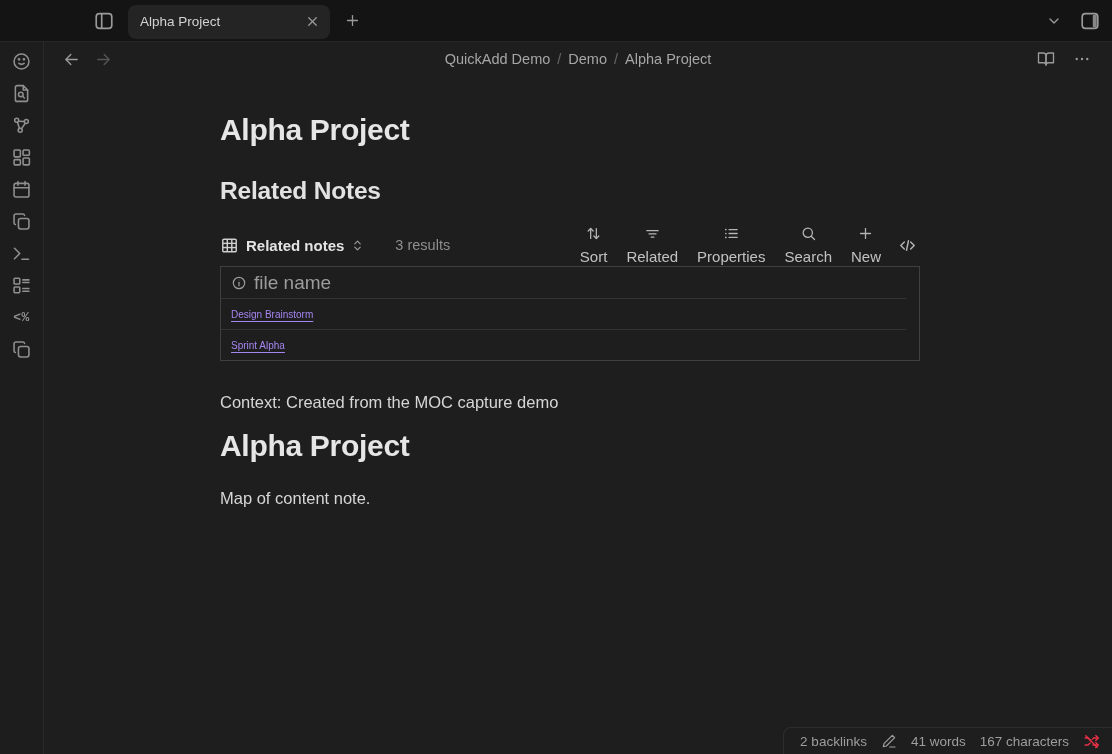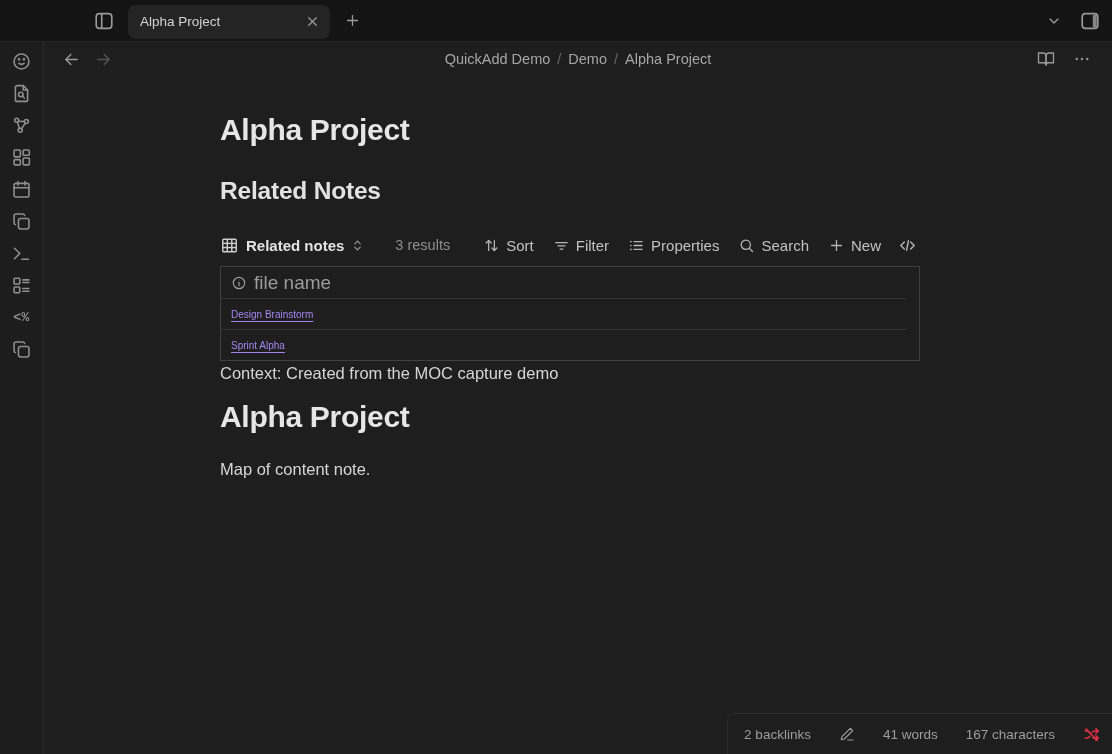--- a/index.html
+++ b/index.html
@@ -42,41 +42,41 @@
   h2 { font-size:24.5px; font-weight:700; color:#e2e2e2; letter-spacing:-0.2px; line-height:30px; margin-top:28px; }
   p { font-size:16.5px; color:#d6d6d6; line-height:24px; }
 
   
   .bases-toolbar { margin-top:27px; height:24px; display:flex; align-items:center; color:#c6c6c6; }
   .view-switcher { display:flex; align-items:center; gap:7px; cursor:pointer; }
   .view-switcher .vname { font-size:15px; font-weight:700; color:#e4e4e4; }
   .results-count { margin-left:31px; font-size:14.5px; color:#8f8f8f; }
   .bt-spacer { flex:1; }
   .bt-btn { display:flex; align-items:center; gap:6px; background:none; border:none; color:#c2c2c2;
-    font-size:15px; font-family:inherit; cursor:pointer; margin-left:19px; padding:0; }
+    font-size:15px; font-family:inherit; cursor:pointer; margin-left:19px; padding:0;flex-direction:column; }
   .bt-btn svg { color:#b5b5b5; }
   .bt-code { margin-left:17px; margin-right:3px; }
 
   
   .bases-table { margin-top:9px; border:1px solid #404040; width:700px; }
   .bt-header { height:31px; display:flex; align-items:center; padding:0 10px; color:#9c9c9c; font-size:19px; gap:7px; }
   .bt-row { height:30px; display:flex; align-items:center; padding:0 10px; position:relative; }
   .bt-row::before, .bt-header::before { content:""; position:absolute; left:0; top:0; height:1px; }
   .bt-row { border-top:none; }
   .sep { height:1px; background:#343434; width:685px; }
   .bt-row a { color:#a585f0; font-size:10px; text-decoration:underline; text-underline-offset:3px; }
 
-  .context-line { }
+  .context-line { margin-top:29px; }
   .h1-b { margin-top:14px; }
   .body-line { margin-top:22px; }
 
   
-  .statusbar { position:absolute; right:0; bottom:0; height:41px; background:#1e1e1e;
+  .statusbar { position:absolute; right:0; bottom:0; height:27px; background:#1e1e1e;
     border:1px solid #2d2d2d; border-right:none; border-bottom:none; border-top-left-radius:8px;
-    display:flex; align-items:center; gap:28px; padding:0 12px 0 16px; color:#9e9e9e; font-size:13.5px; }
+    display:flex; align-items:center; gap:14px; padding:0 12px 0 16px; color:#9e9e9e; font-size:13.5px; }
   .sb-item { display:flex; align-items:center; gap:6px; white-space:nowrap; }
   .sb-red { color:#e93147; display:flex; align-items:center; }
 
   svg { display:block; }
 </style>
 </head>
 <body>
 
 <div class="app">
 
@@ -290,21 +290,21 @@
             <span>Sort</span>
           </button>
           <button class="bt-btn">
             <span>
               <svg width="17" height="17" viewBox="0 0 24 24" fill="none" stroke="currentColor" stroke-width="1.8" stroke-linecap="round">
                 <line x1="4" y1="8" x2="20" y2="8"></line>
                   <line x1="7" y1="12.5" x2="17" y2="12.5"></line>
                   <line x1="10" y1="17" x2="14" y2="17"></line>
               </svg>
             </span>
-            <span>Filter</span>
+            <span>Related</span>
           </button>
           <button class="bt-btn">
             <span>
               <svg width="17" height="17" viewBox="0 0 24 24" fill="none" stroke="currentColor" stroke-width="1.8" stroke-linecap="round">
                 <line x1="4" y1="6.5" x2="4.01" y2="6.5" stroke-width="2.4"></line>
                   <line x1="4" y1="12" x2="4.01" y2="12" stroke-width="2.4"></line>
                   <line x1="4" y1="17.5" x2="4.01" y2="17.5" stroke-width="2.4"></line>
                 <line x1="8.5" y1="6.5" x2="20" y2="6.5"></line>
                   <line x1="8.5" y1="12" x2="20" y2="12"></line>
                   <line x1="8.5" y1="17.5" x2="20" y2="17.5"></line>

